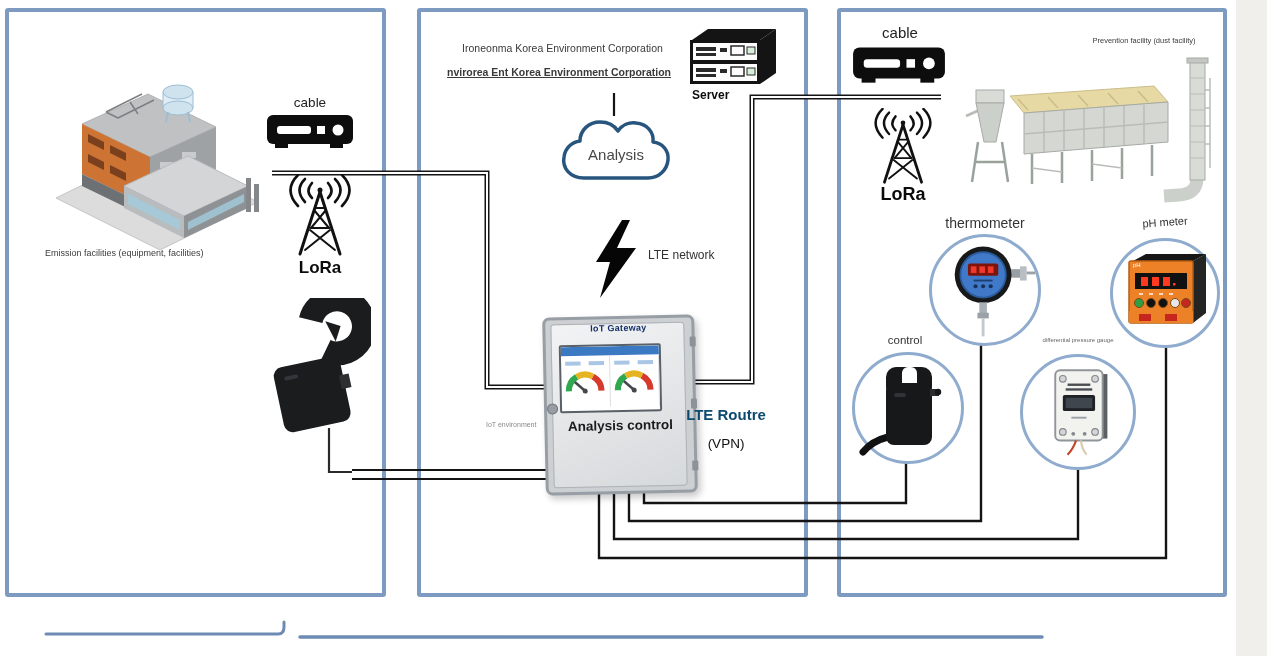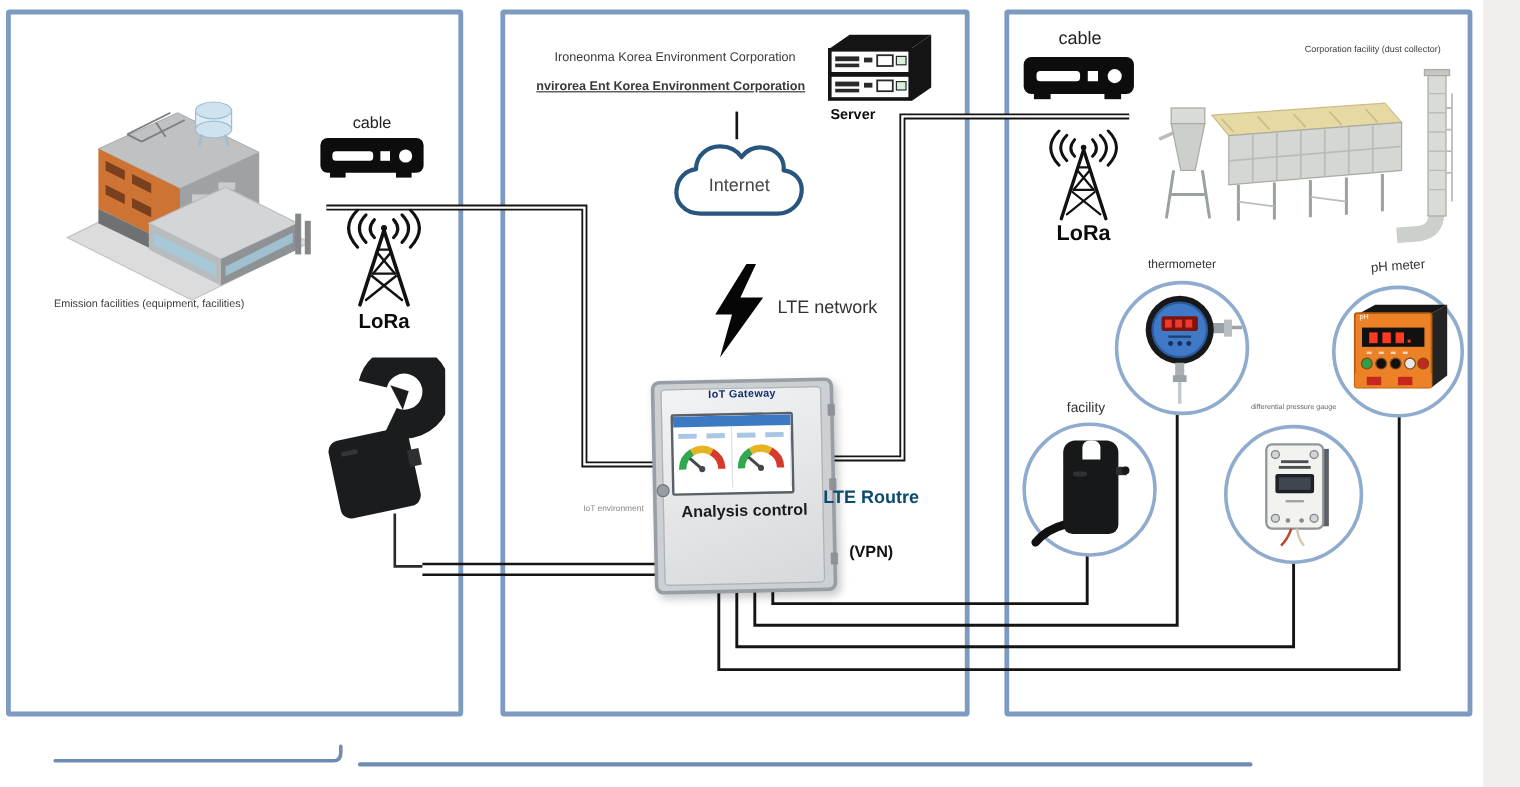--- a/index.html
+++ b/index.html
@@ -162,27 +162,27 @@
     <rect x="63" y="21" width="8" height="7" fill="#d8efdc" stroke="#2a2a2a"></rect>
     <rect x="47" y="41" width="13" height="9" fill="none" stroke="#2a2a2a" stroke-width="1.5"></rect>
     <rect x="63" y="42" width="8" height="7" fill="#d8efdc" stroke="#2a2a2a"></rect>
   </svg>
   <div class="lbl" style="left:692px;top:88px;font-weight:bold;font-size:12px;color:#0d0d0d;">Server</div>
 
   <div class="art" style="left:556px;top:112px;width:120px;height:82px;">
     <svg width="120" height="82" viewBox="0 0 120 82">
       <path d="M 28,66 C 14,66 6,56 8,45 C 9,36 16,30 24,29 C 24,18 33,10 44,10 C 52,10 58,13 62,19 C 66,13 73,10 80,11 C 91,12 98,20 97,30 C 106,31 113,38 112,48 C 111,58 103,66 92,66 Z" fill="#ffffff" stroke="#27557e" stroke-width="3.5" stroke-linejoin="round"></path>
     </svg>
-    <div class="lbl" style="left:0;top:34px;width:120px;text-align:center;font-size:15px;color:#474747;">Internet</div>
+    <div class="lbl" style="left:0;top:34px;width:120px;text-align:center;font-size:15px;color:#474747;">Analysis</div>
   </div>
 
   <svg class="art" style="left:588px;top:220px;" width="56" height="78" viewBox="0 0 56 78">
     <polygon points="34,0 8,42 22,42 12,78 48,28 29,28 42,0" fill="#060606"></polygon>
   </svg>
-  <div class="lbl" style="left:648px;top:248px;font-size:15px;color:#333;">LTE network</div>
+  <div class="lbl" style="left:648px;top:248px;font-size:12px;color:#333;">LTE network</div>
 
   <div id="gateway">
     <div class="gw-outer"></div>
     <div class="gw-door"></div>
     <div class="gw-hinge" style="top:22px;"></div>
     <div class="gw-hinge" style="top:84px;"></div>
     <div class="gw-hinge" style="top:146px;"></div>
     <div class="gw-handle"></div>
     <div class="gw-title">IoT Gateway</div>
     <div class="gw-screen">
@@ -197,53 +197,53 @@
             <svg width="47" height="48" viewBox="0 0 46 44">
               <use href="#sym-gauge"></use>
             </svg>
           </div>
       </div>
     </div>
     <div class="gw-caption">Analysis control</div>
   </div>
   <div class="lbl" style="left:486px;top:421px;font-size:7px;color:#8a8a8a;">IoT environment</div>
   <div class="lbl ctr" style="left:666px;top:406px;width:120px;font-weight:bold;font-size:15px;color:#0c4a6e;">LTE Routre</div>
-  <div class="lbl ctr" style="left:666px;top:452px;width:120px;font-weight:bold;font-size:13.5px;color:#111;">(VPN)</div>
+  <div class="lbl ctr" style="left:666px;top:436px;width:120px;font-weight:normal;font-size:13.5px;color:#111;">(VPN)</div>
 
   <div class="lbl ctr" style="left:856px;top:24px;width:88px;font-size:15px;color:#222;">cable</div>
   <svg class="art" style="left:852px;top:42px;" width="94" height="45" viewBox="0 0 88 42">
       <use href="#sym-modem"></use>
     </svg>
 
   <svg class="art" style="left:862px;top:108px;" width="82" height="78" viewBox="0 0 68 84">
       <use href="#sym-lora"></use>
     </svg>
   <div class="lbl ctr" style="left:862px;top:184px;width:82px;font-weight:bold;font-size:18px;color:#0b0b0b;">LoRa</div>
 
-  <div class="lbl ctr" style="left:1068px;top:36px;width:152px;font-size:7.5px;color:#3c3c3c;">Corporation facility (dust collector)</div>
+  <div class="lbl ctr" style="left:1068px;top:36px;width:152px;font-size:7.5px;color:#3c3c3c;">Prevention facility (dust facility)</div>
   <svg class="art" style="left:958px;top:50px;" width="262" height="158" viewBox="0 0 262 158">
     <path d="M 8,66 L 26,58" stroke="#b9bdb8" stroke-width="3"></path>
     <rect x="18" y="40" width="28" height="13" fill="#d8dbd6" stroke="#a7aaa5"></rect>
     <polygon points="18,53 46,53 38,92 26,92" fill="#ccd0cb" stroke="#a7aaa5"></polygon>
     <path d="M 20,92 L 14,132 M 44,92 L 50,132 M 16,112 L 48,112" stroke="#9aa29c" stroke-width="2.5" fill="none"></path>
     <polygon points="52,46 196,36 210,52 66,63" fill="#e6d9a4" stroke="#c9bd8a"></polygon>
     <path d="M 70,60 L 60,49 M 100,58 L 90,47 M 130,56 L 120,45 M 160,54 L 150,43 M 190,52 L 180,41" stroke="#c9bd8a" stroke-width="1.5"></path>
     <polygon points="66,63 210,52 210,92 66,104" fill="#d4d7d2" stroke="#a7aaa5"></polygon>
     <path d="M 86,62 V 102 M 106,61 V 100 M 126,59 V 99 M 146,58 V 97 M 166,56 V 95 M 186,55 V 94" stroke="#b9bdb8" stroke-width="1.5"></path>
     <path d="M 66,84 L 210,72" stroke="#b9bdb8" stroke-width="1.5"></path>
     <path d="M 74,104 V 134 M 104,102 V 133 M 134,100 V 131 M 164,98 V 129 M 194,95 V 126" stroke="#9aa29c" stroke-width="2.5"></path>
     <path d="M 74,118 L 104,122 M 134,114 L 164,118" stroke="#b9bdb8" stroke-width="1.5"></path>
     <path d="M 239,128 q 0,16 -18,17 L 206,146" stroke="#ccd0cb" stroke-width="13" fill="none"></path>
     <rect x="232" y="12" width="15" height="118" fill="#d8dbd6" stroke="#a7aaa5"></rect>
     <rect x="229" y="8" width="21" height="5" fill="#c4c7c2" stroke="#a7aaa5"></rect>
     <path d="M 232,28 H 247 M 232,44 H 247 M 232,60 H 247 M 232,76 H 247 M 232,92 H 247 M 232,108 H 247" stroke="#b9bdb8" stroke-width="1.2"></path>
     <path d="M 252,28 V 118 M 252,40 H 247 M 252,58 H 247 M 252,76 H 247 M 252,94 H 247" stroke="#b9bdb8" stroke-width="1.5"></path>
   </svg>
 
-  <div class="lbl ctr" style="left:930px;top:215px;width:110px;font-size:10px;color:#333;">thermometer</div>
+  <div class="lbl ctr" style="left:930px;top:215px;width:110px;font-size:14px;color:#333;">thermometer</div>
   <div class="circle" style="left:929px;top:234px;width:112px;height:112px;">
     <svg width="112" height="112" viewBox="0 0 112 112">
       <rect x="82" y="34" width="12" height="9" fill="#98a0a6"></rect>
       <rect x="93" y="31" width="7" height="15" fill="#b8bec3"></rect>
       <path d="M 100,38 L 109,38" stroke="#9aa2a8" stroke-width="3"></path>
       <circle cx="54" cy="40" r="30" fill="#17181a"></circle>
       <circle cx="54" cy="40" r="24" fill="#4179c9" stroke="#2a5a9b" stroke-width="2"></circle>
       <rect x="38" y="28" width="32" height="13" rx="2" fill="#7e150d"></rect>
       <rect x="41" y="31" width="6" height="7" fill="#f0392a"></rect>
       <rect x="50" y="31" width="6" height="7" fill="#f0392a"></rect>
@@ -278,21 +278,21 @@
       <circle cx="38" cy="62" r="4.5" fill="#111" stroke="#7a4a12"></circle>
       <circle cx="50" cy="62" r="4.5" fill="#111" stroke="#7a4a12"></circle>
       <circle cx="62" cy="62" r="4.5" fill="#e8e8e8" stroke="#7a4a12"></circle>
       <circle cx="73" cy="62" r="4.5" fill="#c3271f" stroke="#7a4a12"></circle>
       <rect x="16" y="70" width="64" height="12" fill="#ec8127"></rect>
       <rect x="26" y="73" width="12" height="7" fill="#c6261d"></rect>
       <rect x="52" y="73" width="12" height="7" fill="#c6261d"></rect>
     </svg>
   </div>
 
-  <div class="lbl ctr" style="left:850px;top:334px;width:110px;font-size:11.5px;color:#333;">facility</div>
+  <div class="lbl ctr" style="left:850px;top:334px;width:110px;font-size:11.5px;color:#333;">control</div>
   <div class="circle" style="left:852px;top:352px;width:112px;height:112px;">
     <svg width="100" height="110" viewBox="0 0 100 110">
       <path d="M 30,84 q -16,4 -25,15" stroke="#111" stroke-width="7" fill="none" stroke-linecap="round"></path>
       <rect x="28" y="14" width="46" height="30" rx="10" fill="#17181a"></rect>
       <rect x="44" y="14" width="15" height="22" rx="6" fill="#fff"></rect>
       <rect x="28" y="30" width="46" height="62" rx="8" fill="#17181a"></rect>
       <rect x="72" y="36" width="9" height="7" fill="#2c2d2f"></rect>
       <circle cx="80" cy="39" r="3.2" fill="#17181a"></circle>
       <rect x="36" y="40" width="12" height="4" rx="2" fill="#303236"></rect>
     </svg>

